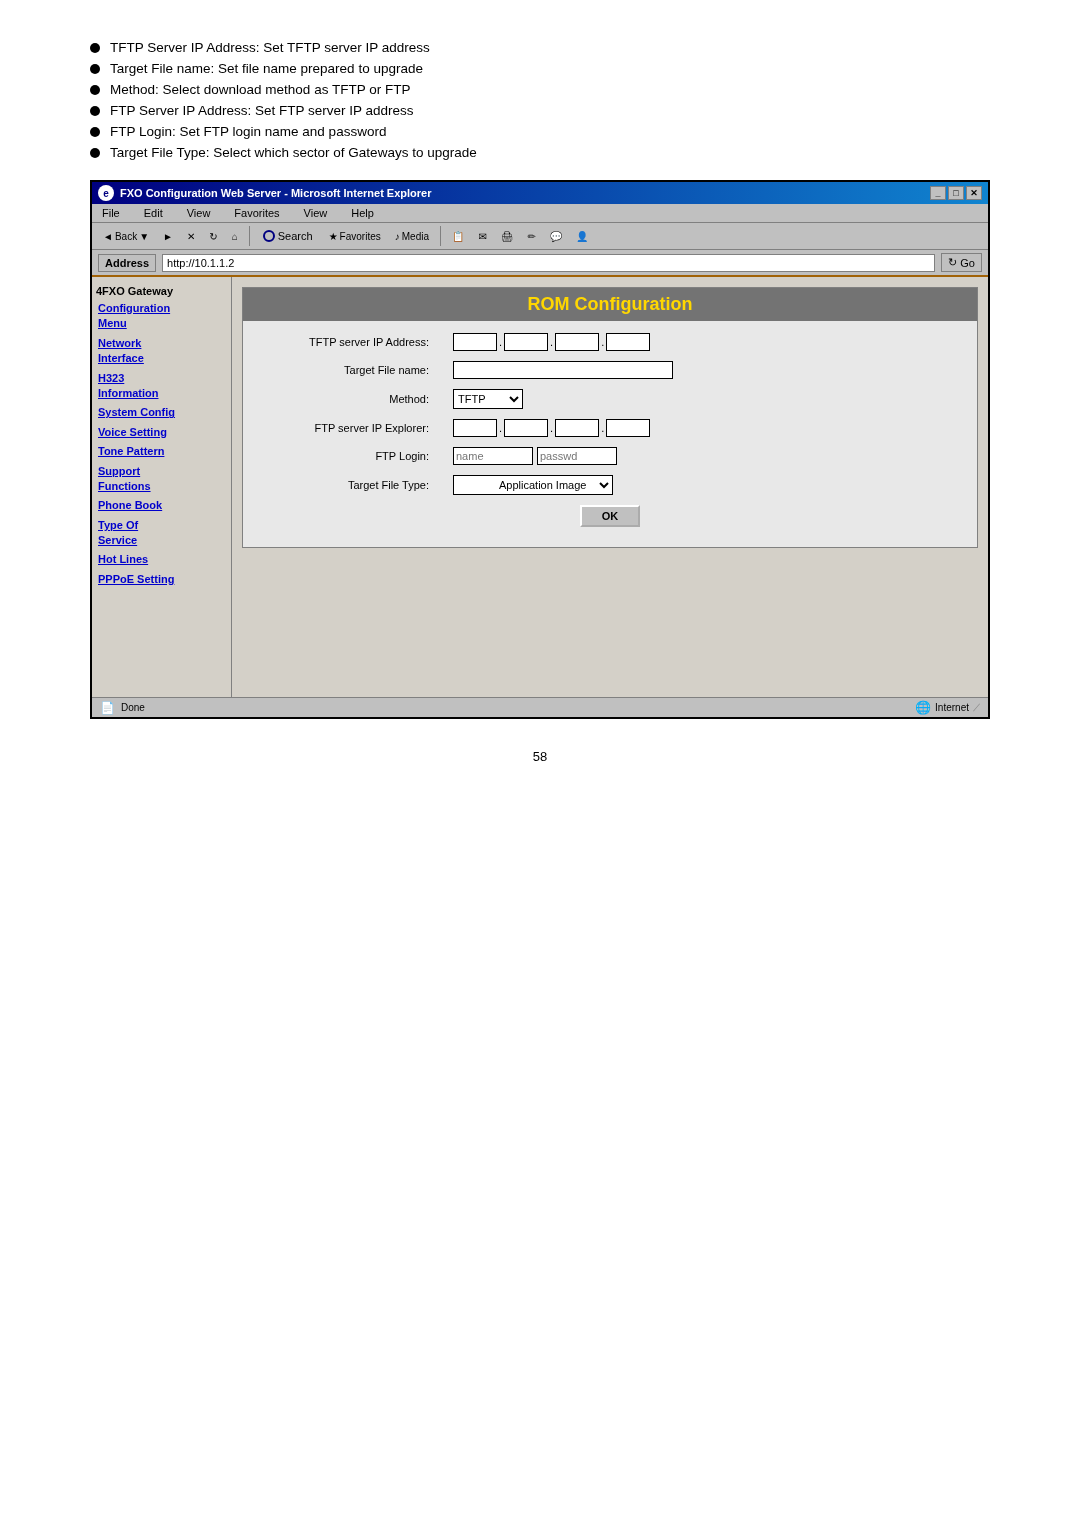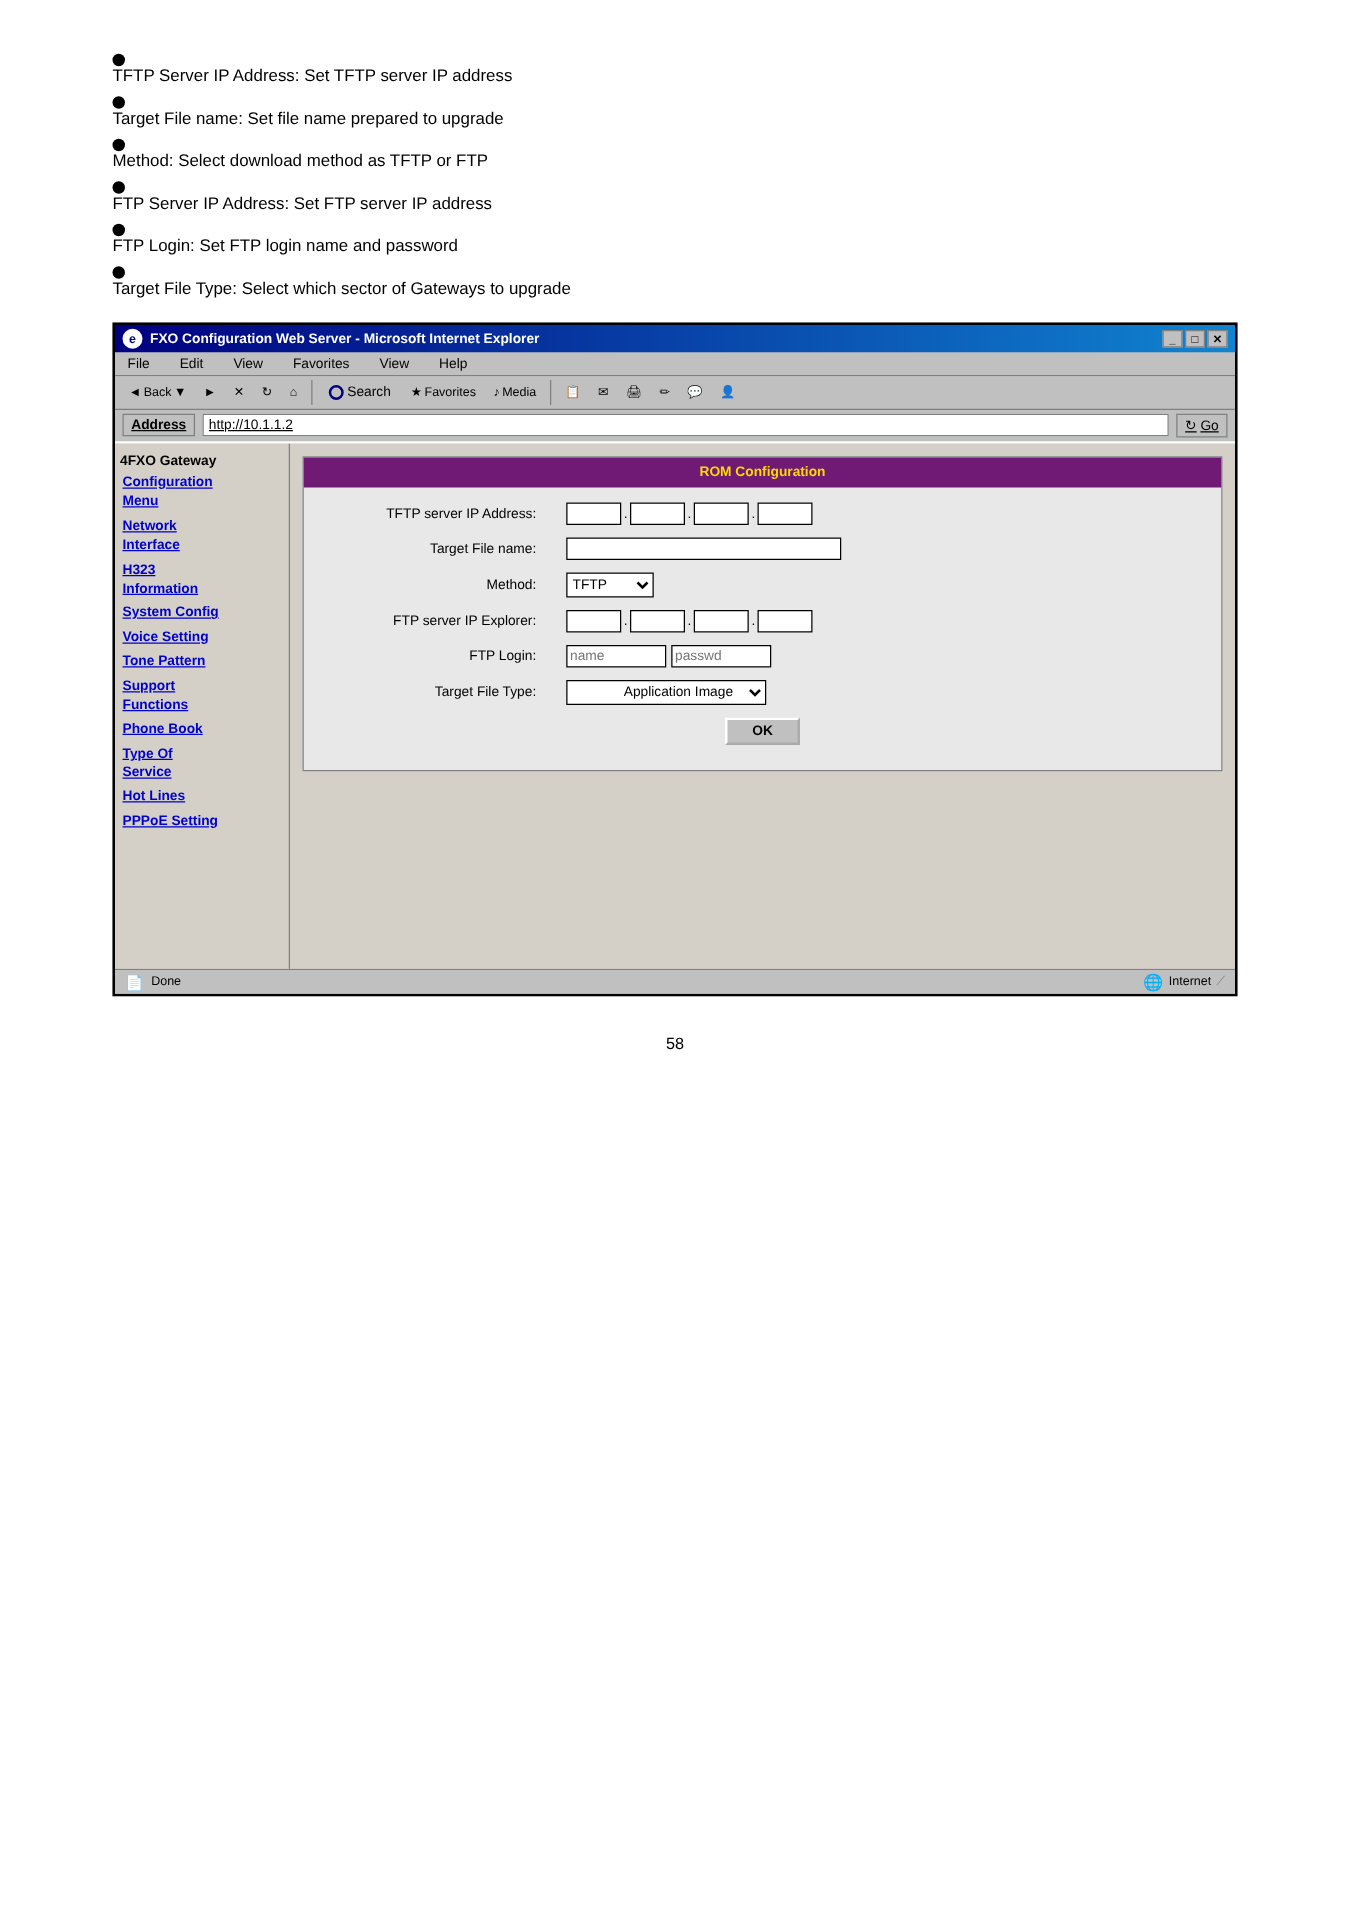--- a/index.html
+++ b/index.html
@@ -29,21 +29,20 @@
     .bullet-list {
       list-style: none;
       margin-bottom: 20px;
     }
 
     .bullet-list li {
       display: flex;
       align-items: flex-start;
       margin-bottom: 6px;
       font-size: 13.5px;
-      flex-direction: column;
     }
 
     .bullet-dot {
       width: 10px;
       height: 10px;
       background: #000;
       border-radius: 50%;
       margin-right: 10px;
       margin-top: 3px;
       flex-shrink: 0;
@@ -166,24 +165,23 @@
       border: 2px solid #000080;
       border-radius: 50%;
       position: relative;
       display: inline-block;
     }
 
     .address-bar {
       background: #c0c0c0;
       padding: 3px 6px;
       display: flex;
-      align-items: flex-start;
+      align-items: flex-end;
       gap: 6px;
-      border-bottom: 2px solid #ffffff;
-      text-decoration: underline;
+      border-bottom: 2px solid #a16207;
     }
 
     .address-label {
       font-size: 11px;
       font-weight: bold;
       background: #c0c0c0;
       border: 1px solid #808080;
       padding: 2px 6px;
     }
 
@@ -248,25 +246,25 @@
       padding: 10px;
       background: #d4d0c8;
     }
 
     .rom-config-box {
       background: #e8e8e8;
       border: 1px solid #808080;
     }
 
     .rom-config-header {
-      background: #701a75;
+      background: #737373;
       color: #ffd700;
       text-align: center;
       padding: 6px;
-      font-size: 11px;
+      font-size: 18px;
       font-weight: bold;
     }
 
     .form-area {
       padding: 12px 16px;
     }
 
     .form-row {
       display: flex;
       align-items: center;

